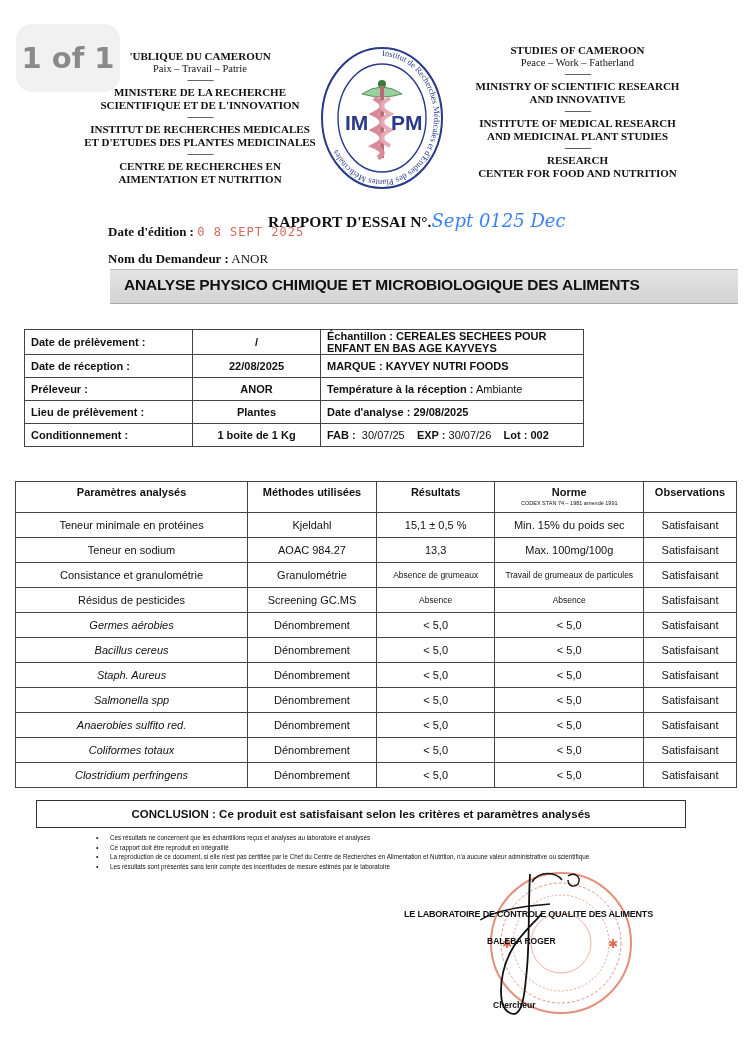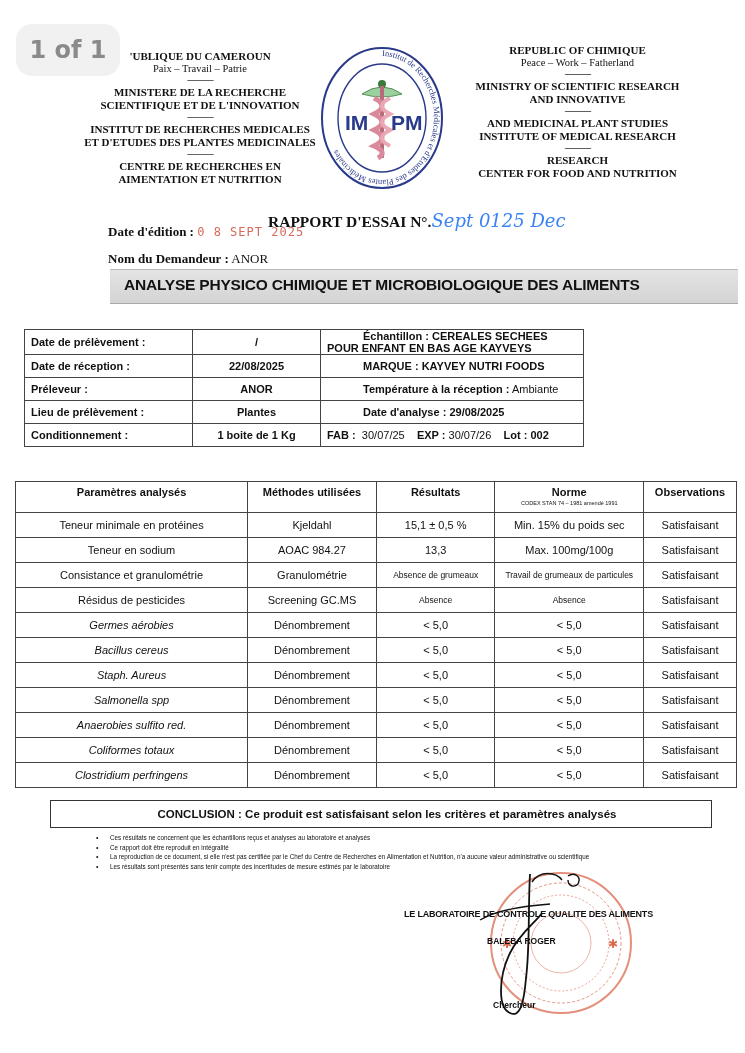--- a/index.html
+++ b/index.html
@@ -1,23 +1,23 @@
 <!DOCTYPE html>
 <html><head>
 <meta charset="utf-8">
 <style>
   html, body { margin: 0; padding: 0; }
   body {
     width: 745px; height: 1053px; background: #ffffff; position: relative; overflow: hidden;
     font-family: "Liberation Sans", sans-serif; color: #111;
   }
   .page-badge {
-    position: absolute; left: 16px; top: 24px; width: 104px; height: 52px;
+    position: absolute; left: 16px; top: 24px; width: 104px; height: 68px;
     background: #f1f1f1; border-radius: 16px; color: #8a8a8a;
-    font-family: "DejaVu Sans", sans-serif; font-weight: bold; font-size: 24px;
+    font-family: "DejaVu Sans", sans-serif; font-weight: bold; font-size: 29px;
     display: flex; align-items: center; justify-content: center;
   }
   .hdr-col { position: absolute; text-align: center; font-family: "Liberation Serif", serif; }
   .hdr-left { left: 60px; top: 50px; width: 280px; }
   .hdr-right { left: 450px; top: 44px; width: 255px; }
   .hdr-b { font-weight: bold; font-size: 11px; line-height: 13px; }
   .hdr-sub { font-size: 10.5px; line-height: 12px; }
   .hdr-sep { font-size: 9px; line-height: 8px; letter-spacing: -1px; margin: 1px 0 2px; }
   .logo { position: absolute; left: 318px; top: 42px; width: 128px; height: 150px; }
 
@@ -36,37 +36,37 @@
   .band span { position: absolute; left: 14px; top: 6px; font-weight: bold; font-size: 15.5px; letter-spacing: -0.2px; }
 
   table { border-collapse: collapse; position: absolute; font-family: "Liberation Sans", sans-serif; }
   td, th { border: 1.3px solid #444; padding: 0 6px; }
 
   .info { left: 24px; top: 329px; width: 560px; font-size: 11px; }
   .info td { height: 22px; }
   .info .c1 { width: 155px; font-weight: bold; }
   .info .c2 { width: 115px; text-align: center; font-weight: bold; }
   .info .c3 { }
-  .info .lbl { font-weight: bold; margin-left: 36px; }
+  .info .lbl { font-weight: bold; }
 
   .res { left: 15px; top: 481px; width: 722px; font-size: 11px; }
   .res th { font-weight: bold; font-size: 11px; height: 26px; vertical-align: top; padding-top: 4px; }
   .res td { height: 24px; text-align: center; }
   .res .p { width: 220px; }
   .res .m { width: 116px; margin-top: 48px; }
   .res .r { width: 106px; }
   .res .n { width: 136px; }
   .res .o { width: 80px; }
   .codex { display: block; font-weight: normal; font-size: 5.5px; margin-top: 2px; }
   .small { font-size: 8.5px; }
   .ital { font-style: italic; }
 
   .conclusion {
-    position: absolute; left: 50px; top: 800px; width: 648px; height: 26px; border: 1.3px solid #333;
-    text-align: center; font-weight: bold; font-size: 11.5px; line-height: 26px; padding-left: 12px;
+    position: absolute; left: 36px; top: 800px; width: 648px; height: 26px; border: 1.3px solid #333;
+    text-align: center; font-weight: bold; font-size: 11.5px; line-height: 26px;
   }
   .notes { position: absolute; left: 110px; top: 833px; width: 560px; font-size: 6.3px; line-height: 9.5px; margin: 0; padding: 0; list-style: none; }
   .notes li { position: relative; padding-left 0; }
   .notes li::before { content: "•"; position: absolute; left: -14px; font-size: 7px; }
   .stamp { position: absolute; left: 488px; top: 868px; width: 146px; height: 150px; }
   .lab { position: absolute; left: 404px; top: 909px; font-weight: bold; font-size: 9px; letter-spacing: -0.2px; font-family: "Liberation Sans", sans-serif; }
   .sig-name { position: absolute; left: 487px; top: 936px; font-weight: bold; font-size: 8.5px; }
   .sig-title { position: absolute; left: 493px; top: 952px; font-weight: bold; font-size: 8.5px; margin-top: 48px; }
   .signature { position: absolute; left: 470px; top: 868px; width: 120px; height: 150px; }
 </style>
@@ -101,28 +101,28 @@
   <path d="M44,52 q20,-14 40,0 q-20,6 -40,0z" fill="#9dd0a0" stroke="#3a7a3a" stroke-width="0.8"></path>
   <circle cx="64" cy="42" r="4" fill="#3a7a3a"></circle>
   <rect x="62" y="44" width="4" height="72" fill="#b86a7a"></rect>
   <path d="M56,56 q16,8 0,16 q16,8 0,16 q16,8 0,16 q14,6 4,12" fill="none" stroke="#d98a9a" stroke-width="5"></path>
   <path d="M72,56 q-16,8 0,16 q-16,8 0,16 q-16,8 0,16" fill="none" stroke="#e8a8b4" stroke-width="4"></path>
   <text x="27" y="88" font-size="21" font-weight="bold" fill="#2a3a8a" font-family="Liberation Sans, sans-serif">IM</text>
   <text x="73" y="88" font-size="21" font-weight="bold" fill="#2a3a8a" font-family="Liberation Sans, sans-serif">PM</text>
 </svg>
 
 <div class="hdr-col hdr-right">
-  <div class="hdr-b">REPUBLIC OF CHIMIQUE</div>
+  <div class="hdr-b">STUDIES OF CAMEROON</div>
   <div class="hdr-sub">Peace – Work – Fatherland</div>
   <div class="hdr-sep">-------------</div>
   <div class="hdr-b">MINISTRY OF SCIENTIFIC RESEARCH</div>
   <div class="hdr-b">AND INNOVATIVE</div>
   <div class="hdr-sep">-------------</div>
+  <div class="hdr-b">INSTITUTE OF MEDICAL RESEARCH</div>
   <div class="hdr-b">AND MEDICINAL PLANT STUDIES</div>
-  <div class="hdr-b">INSTITUTE OF MEDICAL RESEARCH</div>
   <div class="hdr-sep">-------------</div>
   <div class="hdr-b">RESEARCH</div>
   <div class="hdr-b">CENTER FOR FOOD AND NUTRITION</div>
 </div>
 
 <div class="report-line">
   <span>RAPPORT D'ESSAI N°.</span><span class="report-num">Sept 0125 Dec</span>
 </div>
 <div class="meta meta-date">
   <b>Date d'édition :</b>

